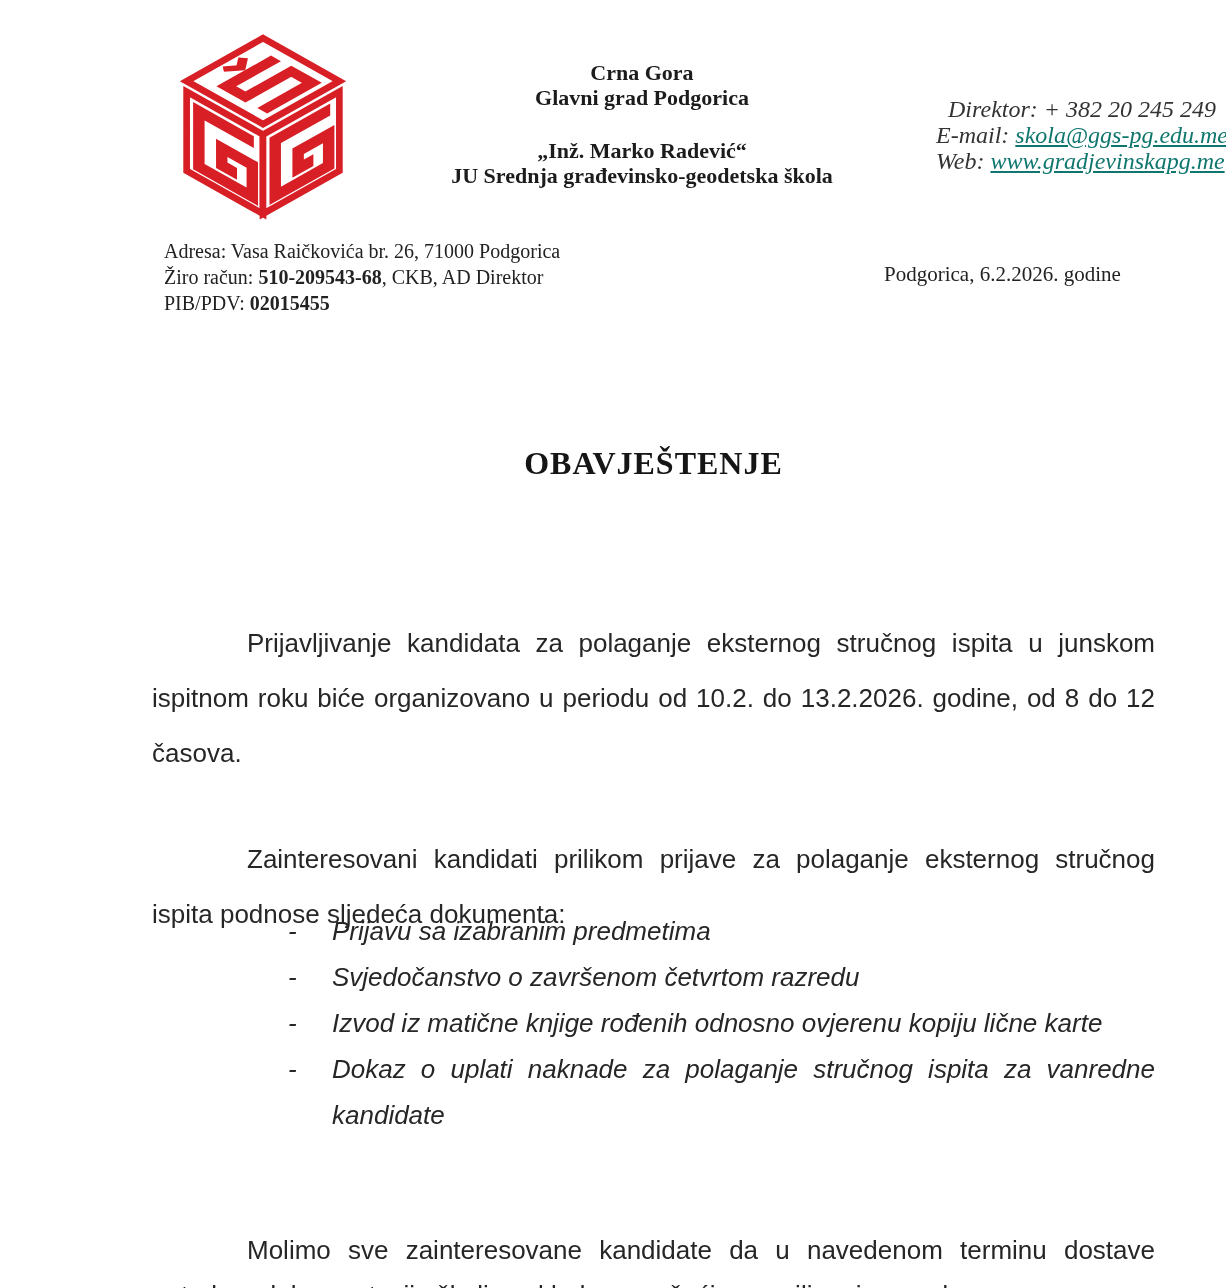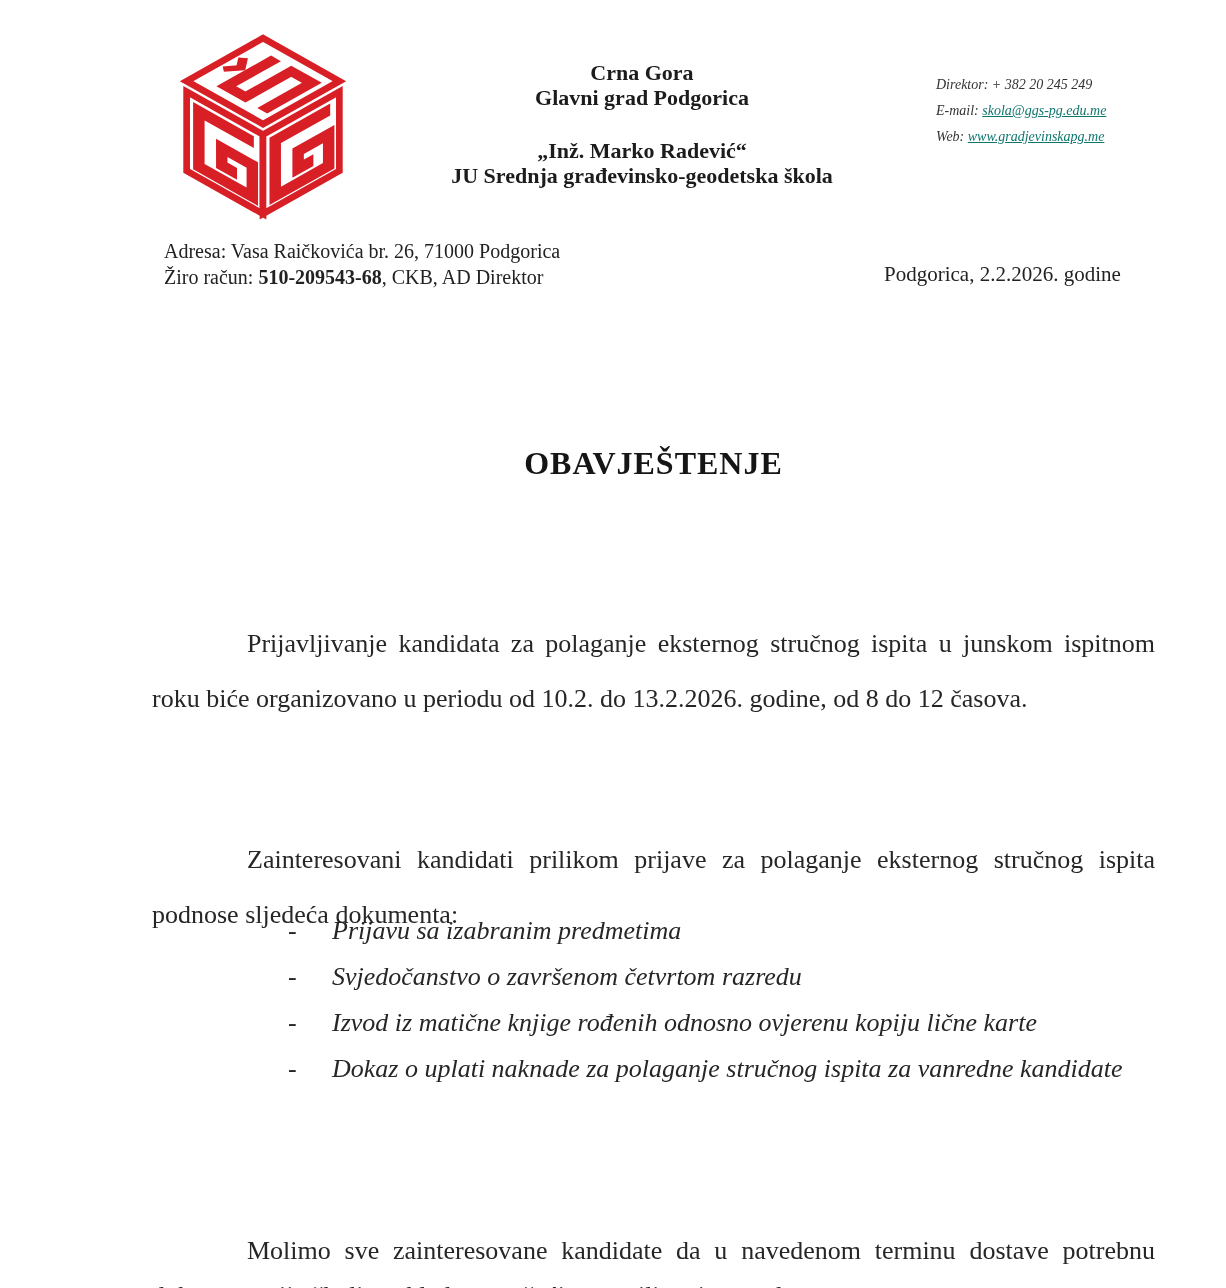--- a/index.html
+++ b/index.html
@@ -18,25 +18,26 @@
   .org-block{
     left:411px;top:60px;width:462px;
     text-align:center;
     font-weight:bold;
     font-size:22px;line-height:25px;
     color:#1c1c1c;
     font-family:Liberation Serif, serif;
   }
   .org-gap{height:28px;}
   .contact-block{
-    left:936px;top:72px;width:280px;
+    left:936px;top:96px;width:280px;
     font-style:italic;
-    font-size:14px;line-height:26px;
+    font-size:24px;line-height:26px;
     color:#333;
     white-space:nowrap;
+    text-align:right;
   }
   .contact-block a{
     color:#0f766e;
     text-decoration:underline;
     font-style:italic;
   }
 
   
   .address-block{
     left:164px;top:238px;width:560px;
@@ -55,21 +56,21 @@
   .doc-title{
     left:152px;top:424px;width:1003px;
     text-align:center;
     font-size:32px;font-weight:bold;
     letter-spacing:1px;
     color:#151515;
   }
 
   
   .body-text{
-    font-family:Liberation Serif, serif;
+    font-family:Liberation Sans, sans-serif;
     color:#262626;
     font-size:26px;
   }
   .para{
     left:152px;width:1003px;
     text-align:justify;
     line-height:55px;
   }
   .para.indent{text-indent:95px;}
   .p1{top:590px;}
@@ -132,23 +133,24 @@
 
 <div class="abs contact-block">
   <div><span>Direktor: </span><span>+ 382 20 245 249</span></div>
   <div><span>E-mail: </span><a href="#">skola@ggs-pg.edu.me</a></div>
   <div><span>Web: </span><a href="#">www.gradjevinskapg.me</a></div>
 </div>
 
 <div class="abs address-block">
   <div>Adresa: Vasa Raičkovića br. 26, 71000 Podgorica</div>
   <div><span>Žiro račun: </span><b>510-209543-68</b><span>, CKB, AD Direktor</span></div>
+  <div><span>PIB/PDV: </span><b>02015455</b></div>
 </div>
 
-<div class="abs date-line">Podgorica, 2.2.2026. godine</div>
+<div class="abs date-line">Podgorica, 6.2.2026. godine</div>
 
 <h1 class="abs doc-title">OBAVJEŠTENJE</h1>
 
 <p class="abs para indent body-text p1">Prijavljivanje kandidata za polaganje eksternog stručnog ispita u junskom ispitnom roku biće organizovano u periodu od 10.2. do 13.2.2026. godine, od 8 do 12 časova.</p>
 
 <p class="abs para indent body-text p2">Zainteresovani kandidati prilikom prijave za polaganje eksternog stručnog ispita podnose sljedeća dokumenta:</p>
 
 <ul class="abs doc-list body-text">
   <li>
     <span class="li-bullet">-</span>

